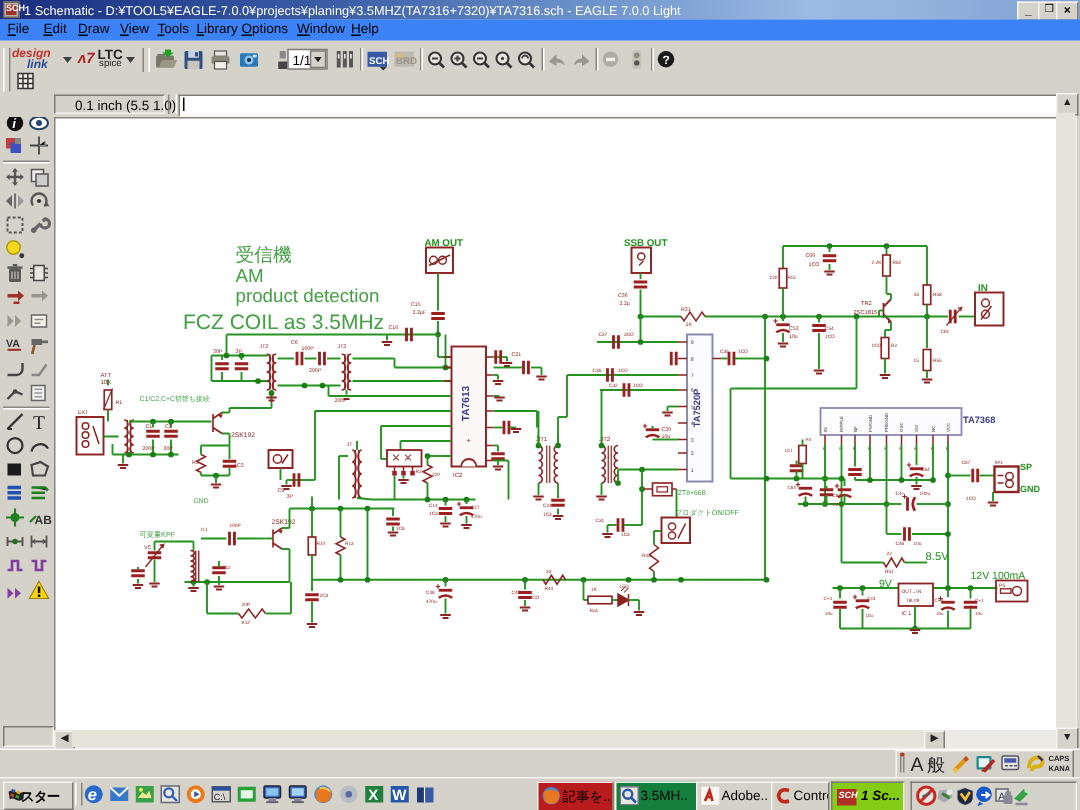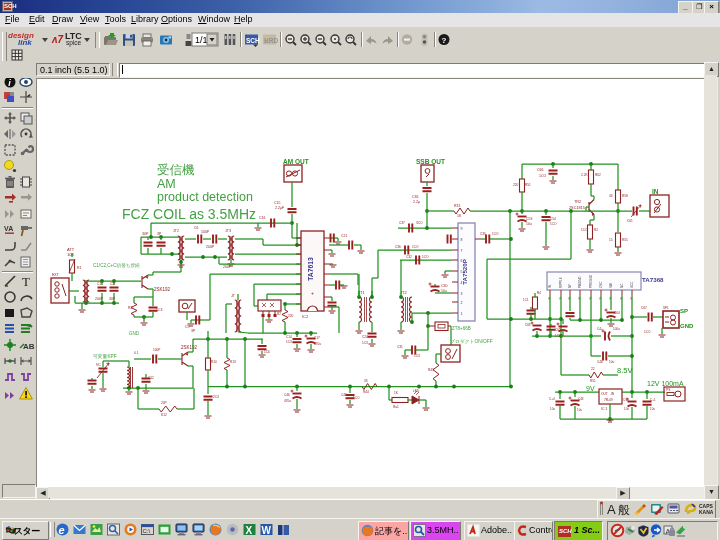--- a/index.html
+++ b/index.html
@@ -7,26 +7,27 @@
 .abs{position:absolute;}
 .raised{border-top:1px solid #f5f4f0;border-left:1px solid #f5f4f0;border-right:1px solid #7e7a74;border-bottom:1px solid #7e7a74;}
 .sunken{border-top:1px solid #7e7a74;border-left:1px solid #7e7a74;border-right:1px solid #f5f4f0;border-bottom:1px solid #f5f4f0;}
 </style></head>
 <body>
 
 <div class="abs" style="left:0;top:0;width:720px;height:13px;background:linear-gradient(90deg,#1c2d80 0%,#24408f 12%,#3c60a8 32%,#6e94cc 55%,#9bbae4 75%,#93b2de 85%,#7ea2d2 100%);">
  <div class="abs" style="left:2px;top:1px;width:11px;height:11px;background:#b8b4ac;border:1px solid #6a6660;box-sizing:border-box;">
   <div style="font-size:6px;font-weight:bold;color:#fff;background:#a03028;margin:1px;line-height:7px;text-align:center;">SCH</div>
  </div>
+ <div class="abs" style="left:16px;top:2px;color:#fff;font-size:8.5px;white-space:nowrap;">1 Schematic - D:¥TOOL5¥EAGLE-7.0.0¥projects¥planing¥3.5MHZ(TA7316+7320)¥TA7316.sch - EAGLE 7.0.0 Light</div>
  <div class="abs raised" style="right:27px;top:1px;width:13px;height:11px;background:#d5d2c9;font-size:8px;line-height:9px;text-align:center;font-weight:bold;">_</div>
  <div class="abs raised" style="right:13px;top:1px;width:13px;height:11px;background:#d5d2c9;font-size:7px;line-height:10px;text-align:center;">❐</div>
  <div class="abs raised" style="right:1px;top:1px;width:13px;height:11px;background:#d5d2c9;font-size:8px;line-height:10px;text-align:center;font-weight:bold;">×</div>
 </div>
 
-<div class="abs" style="left:0;top:13px;width:720px;height:14px;background:#e5e5e5;font-size:9px;color:#000;">
+<div class="abs" style="left:0;top:13px;width:720px;height:14px;background:#3b82f6;font-size:9px;color:#000;">
  <span style="position:absolute;left:5px;top:1px;"><u>F</u>ile</span>
  <span style="position:absolute;left:29px;top:1px;"><u>E</u>dit</span>
  <span style="position:absolute;left:52px;top:1px;"><u>D</u>raw</span>
  <span style="position:absolute;left:80px;top:1px;"><u>V</u>iew</span>
  <span style="position:absolute;left:105px;top:1px;"><u>T</u>ools</span>
  <span style="position:absolute;left:131px;top:1px;text-align:center;"><u>L</u>ibrary</span>
  <span style="position:absolute;left:161px;top:1px;"><u>O</u>ptions</span>
  <span style="position:absolute;left:198px;top:1px;"><u>W</u>indow</span>
  <span style="position:absolute;left:234px;top:1px;"><u>H</u>elp</span>
 </div>
@@ -163,21 +164,21 @@
   <svg width="15" height="13">
         <g fill="none" stroke="#333" stroke-width="1">
    <rect x="2" y="1" width="10" height="10" fill="#f0efe8"></rect>
    <path d="M2 4.3h10M2 7.6h10M5.3 1v10M8.6 1v10"></path>
         </g>
       </svg>
  </div>
 </div>
 
 <div class="abs" style="left:0;top:62px;width:720px;height:16px;background:#d5d2c9;">
- <div class="abs sunken" style="left:36px;top:1px;width:74px;height:13px;background:#d5d2c9;font-size:9px;color:#000;line-height:12px;padding-left:3px;box-sizing:border-box;white-space:nowrap;">0.1 inch (5.5 1.0)</div>
+ <div class="abs sunken" style="left:36px;top:1px;width:74px;height:13px;background:#d5d2c9;font-size:9px;color:#000;line-height:12px;padding-left:13px;box-sizing:border-box;white-space:nowrap;">0.1 inch (5.5 1.0)</div>
  <div class="abs" style="left:112px;top:1px;width:4px;height:13px;border-left:1px solid #8a867e;border-right:1px solid #fff;"></div>
  <div class="abs sunken" style="left:119px;top:1px;width:588px;height:13px;background:#fff;">
   <div class="abs" style="left:2px;top:1px;width:1px;height:9px;background:#000;"></div>
  </div>
 </div>
 
 <div id="leftpal" class="abs" style="left:0;top:78px;width:36px;height:414px;background:#d5d2c9;border-right:1px solid #8a867e;">
 <svg width="35" height="414" style="position:absolute;left:0;top:0;">
 
  <g transform="translate(3,-4)">
@@ -1208,28 +1209,28 @@
         <rect x="0.5" y="1" width="12" height="11" fill="#2858a8"></rect>
         <text x="1.5" y="10.5" font-size="10" font-weight="bold" fill="#fff">W</text>
       </g>
   <g transform="translate(223,3)">
         <path d="M1 2 h5 v10 h-5 z" fill="#203878"></path>
         <path d="M6 2 h6 v10 h-6 z" fill="#3858a8"></path>
         <path d="M6 2 v10" stroke="#fff" stroke-width="0.8"></path>
       </g>
  </svg>
 
- <div class="abs raised" style="left:358px;top:2px;width:49px;height:18px;background:#fca5a5;overflow:hidden;">
+ <div class="abs raised" style="left:358px;top:2px;width:49px;height:18px;background:#b91c1c;overflow:hidden;">
   <svg width="13" height="13" style="position:absolute;left:2px;top:2px;">
         <circle cx="6.5" cy="6.5" r="5.8" fill="#4888d8"></circle>
         <path d="M1.5 4 Q6 1 11.5 4 Q12.8 7.5 10 11 Q5 13.5 2 10 Z" fill="#e87820"></path>
       </svg>
   <span style="position:absolute;left:16px;top:3px;font-size:9px;color:#000;">記事を..</span>
  </div>
- <div class="abs raised" style="left:410px;top:2px;width:49px;height:18px;background:#d946ef;overflow:hidden;">
+ <div class="abs raised" style="left:410px;top:2px;width:49px;height:18px;background:#15803d;overflow:hidden;padding-left:21px;">
   <svg width="13" height="13" style="position:absolute;left:2px;top:2px;">
         <rect x="0.5" y="0.5" width="12" height="12" fill="#e8e6e0" stroke="#778"></rect>
         <circle cx="5.5" cy="5.5" r="3" fill="none" stroke="#2858a8" stroke-width="1.6"></circle>
         <path d="M7.5 7.5 l3.5 3.5" stroke="#2858a8" stroke-width="1.8"></path>
       </svg>
   <span style="position:absolute;left:16px;top:3px;font-size:9px;color:#000;">3.5MH..</span>
  </div>
  <div class="abs raised" style="left:464px;top:2px;width:49px;height:18px;background:#d5d2c9;overflow:hidden;">
   <svg width="13" height="13" style="position:absolute;left:2px;top:2px;">
         <rect x="0.5" y="0.5" width="12" height="12" fill="#f8f6f2"></rect>

